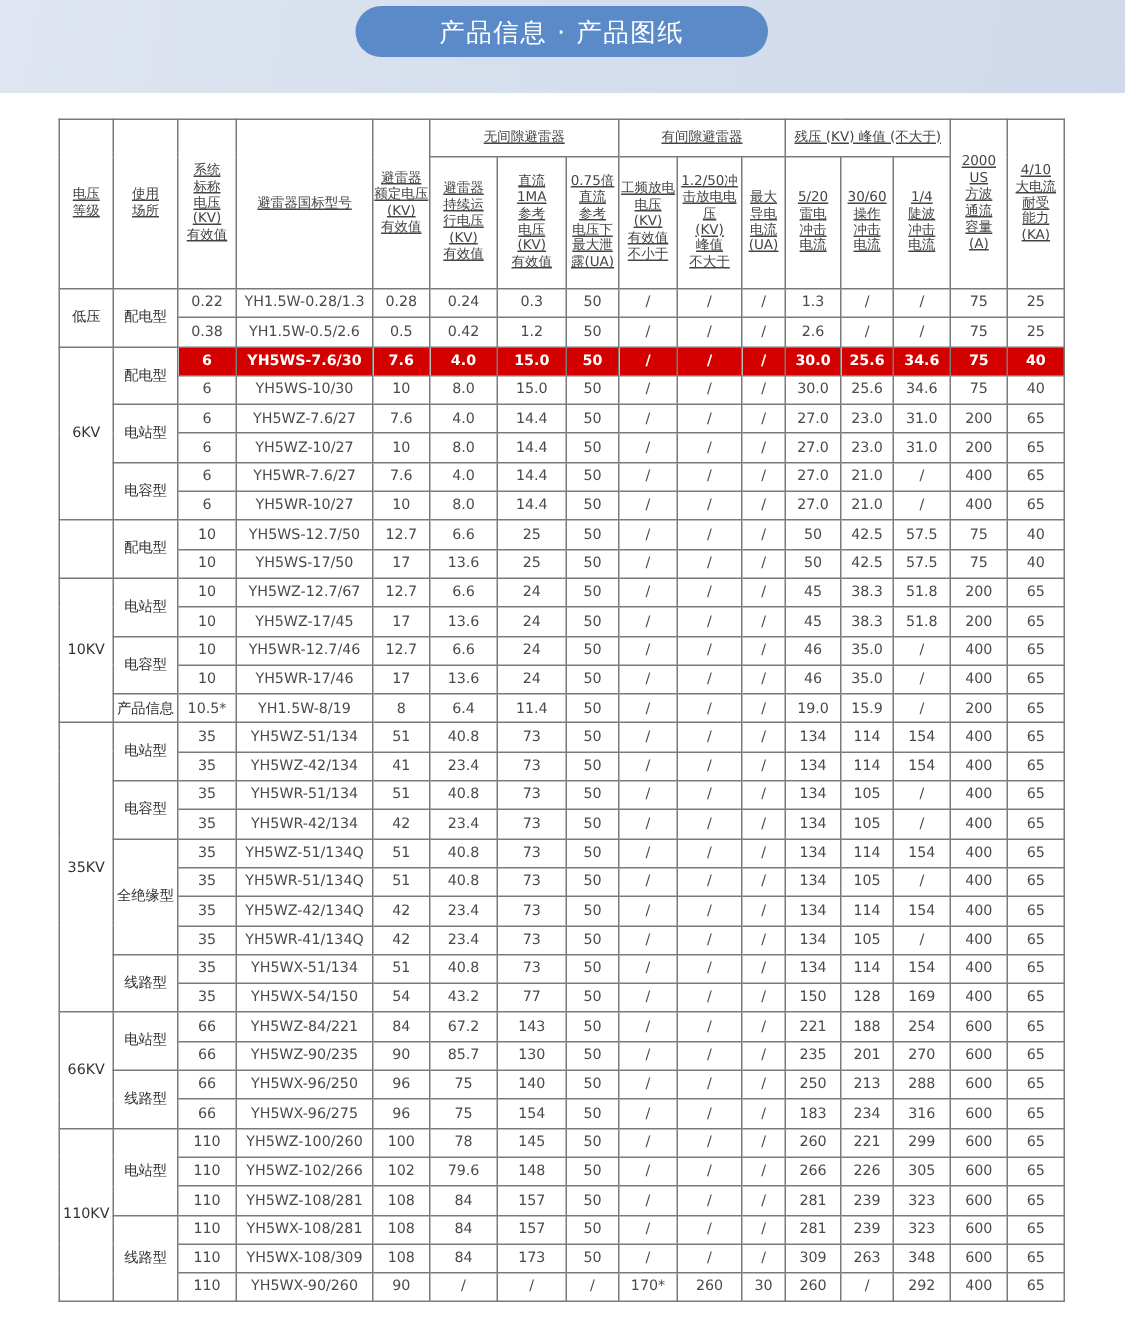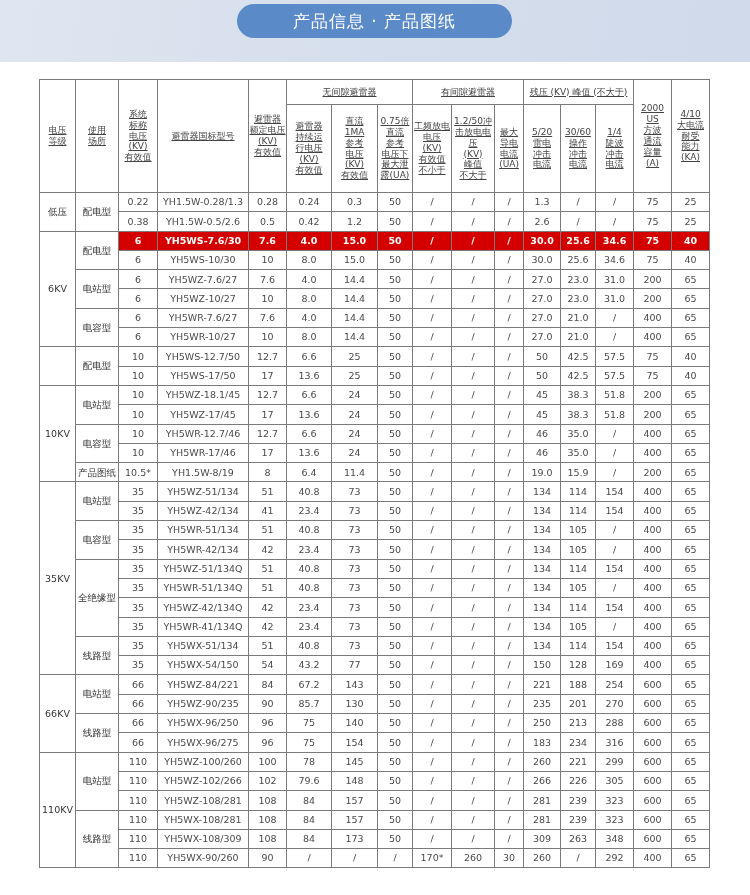--- a/index.html
+++ b/index.html
@@ -230,21 +230,21 @@
         <td class="hlc">50</td>
         <td class="hlc">42.5</td>
         <td class="hlc">57.5</td>
         <td class="hlc">75</td>
         <td class="hlc">40</td>
       </tr>
       <tr class="body-row">
         <td rowspan="5" class="g">10KV</td>
         <td rowspan="2" class="g">电站型</td>
         <td class="hlc">10</td>
-        <td class="hlc">YH5WZ-18.1/45</td>
+        <td class="hlc">YH5WZ-12.7/67</td>
         <td class="hlc">12.7</td>
         <td class="hlc">6.6</td>
         <td class="hlc">24</td>
         <td class="hlc">50</td>
         <td class="hlc">/</td>
         <td class="hlc">/</td>
         <td class="hlc">/</td>
         <td class="hlc">45</td>
         <td class="hlc">38.3</td>
         <td class="hlc">51.8</td>
@@ -294,21 +294,21 @@
         <td class="hlc">/</td>
         <td class="hlc">/</td>
         <td class="hlc">/</td>
         <td class="hlc">46</td>
         <td class="hlc">35.0</td>
         <td class="hlc">/</td>
         <td class="hlc">400</td>
         <td class="hlc">65</td>
       </tr>
       <tr class="body-row">
-        <td rowspan="1" class="g">产品图纸</td>
+        <td rowspan="1" class="g">产品信息</td>
         <td class="hlc">10.5*</td>
         <td class="hlc">YH1.5W-8/19</td>
         <td class="hlc">8</td>
         <td class="hlc">6.4</td>
         <td class="hlc">11.4</td>
         <td class="hlc">50</td>
         <td class="hlc">/</td>
         <td class="hlc">/</td>
         <td class="hlc">/</td>
         <td class="hlc">19.0</td>

